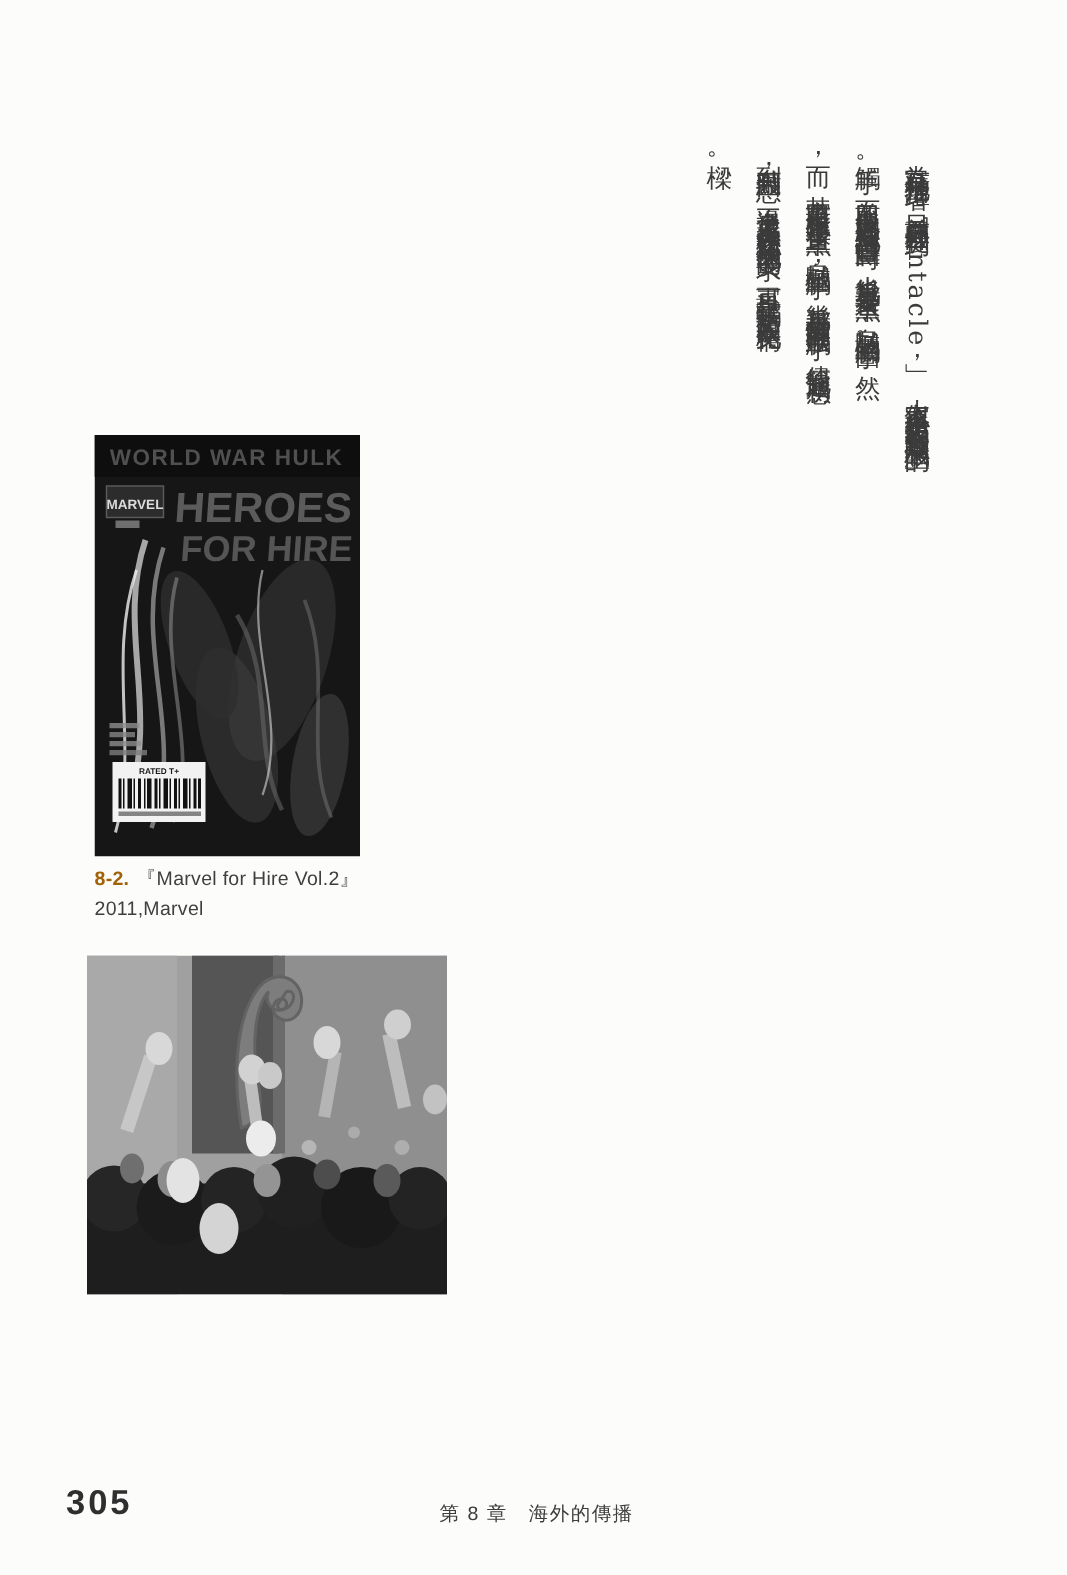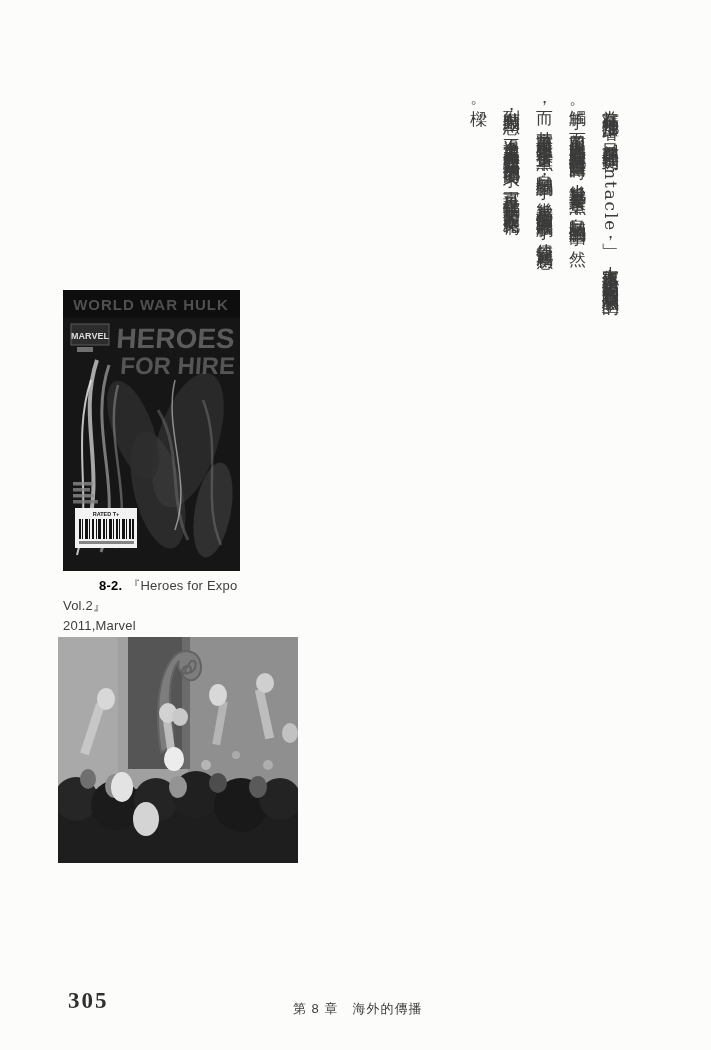--- a/index.html
+++ b/index.html
@@ -29,26 +29,26 @@
   
   .fig{position:absolute;}
   .fig svg{display:block;}
   .caption{
     position:absolute;
     font-size:13px;
     line-height:20px;
     color:#3f3f3f;
     letter-spacing:.2px;
   }
-  .caption .cap-label{font-weight:bold;color:#000000;margin-right:5px;margin-left:36px;}
+  .caption .cap-label{font-weight:bold;color:#a16207;margin-right:5px;}
 
   
   .page-number{
-    position:absolute;left:68px;top:988px;
-    font-size:23px;font-weight:bold;color:#2f2f2f;letter-spacing:2px;font-family:Liberation Serif, serif;
+    position:absolute;left:44px;top:988px;
+    font-size:23px;font-weight:bold;color:#2f2f2f;letter-spacing:2px;
   }
   .chapter-footer{
     position:absolute;left:281px;top:1000px;
     font-size:13px;color:#3d3d3d;letter-spacing:1px;margin-left:12px;
   }
   .chapter-footer .chap-title{margin-left:14px;}
 </style>
 </head>
 <body>
 
@@ -116,21 +116,21 @@
             <rect x="66" y="229" width="2" height="20"></rect>
           <rect x="69" y="229" width="2" height="20"></rect>
         </g>
         <rect x="16" y="251" width="55" height="3" fill="#555" opacity="0.7"></rect>
       </g>
     </svg>
   </div>
 
   <div class="caption" style="left:63px;top:576px;width:220px;">
     <div>
-      <span class="cap-label">8-2.</span><span>『Heroes for Expo Vol.2』</span>
+      <span class="cap-label">8-2.</span><span>『Marvel for Hire Vol.2』</span>
     </div>
     <div>2011,Marvel</div>
   </div>
 
   <div class="fig" style="left:58px;top:637px;width:240px;height:226px;">
     <svg width="240" height="226" viewBox="0 0 240 226">
 
       <rect x="0" y="0" width="240" height="226" fill="#a0a0a0"></rect>
       <rect x="130" y="0" width="110" height="226" fill="#8f8f8f"></rect>
       <rect x="0" y="0" width="60" height="226" fill="#a9a9a9"></rect>

